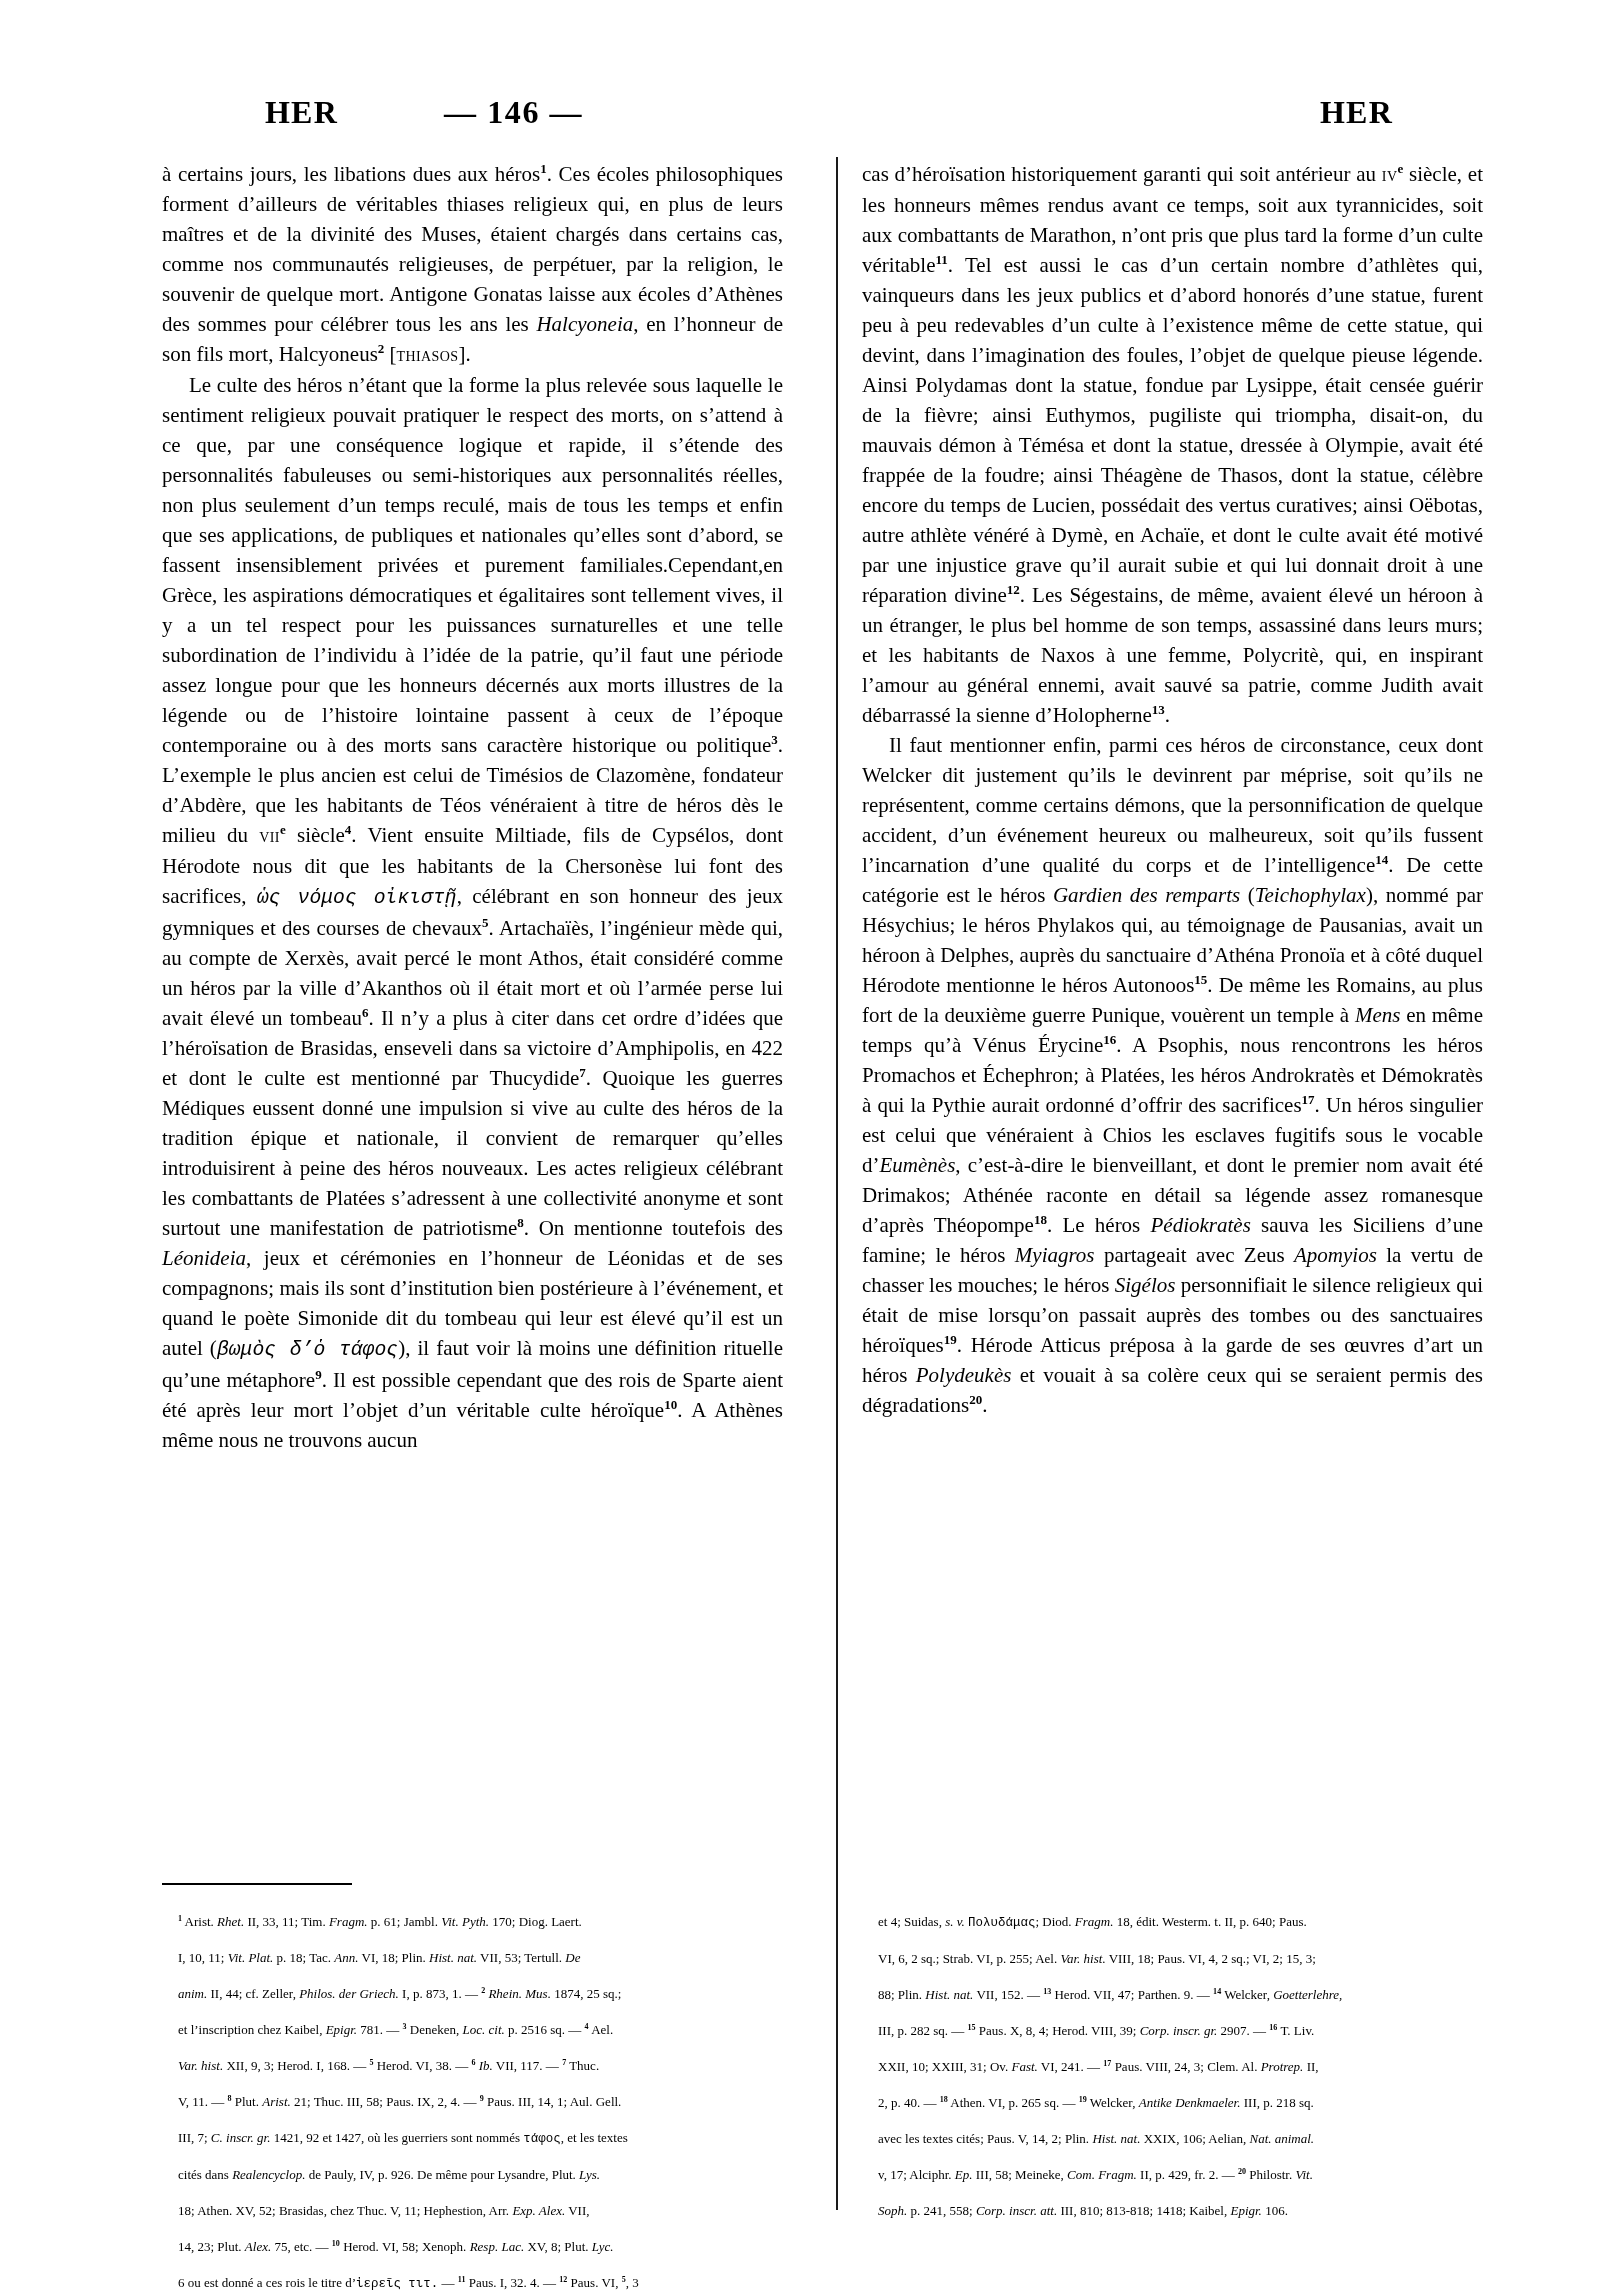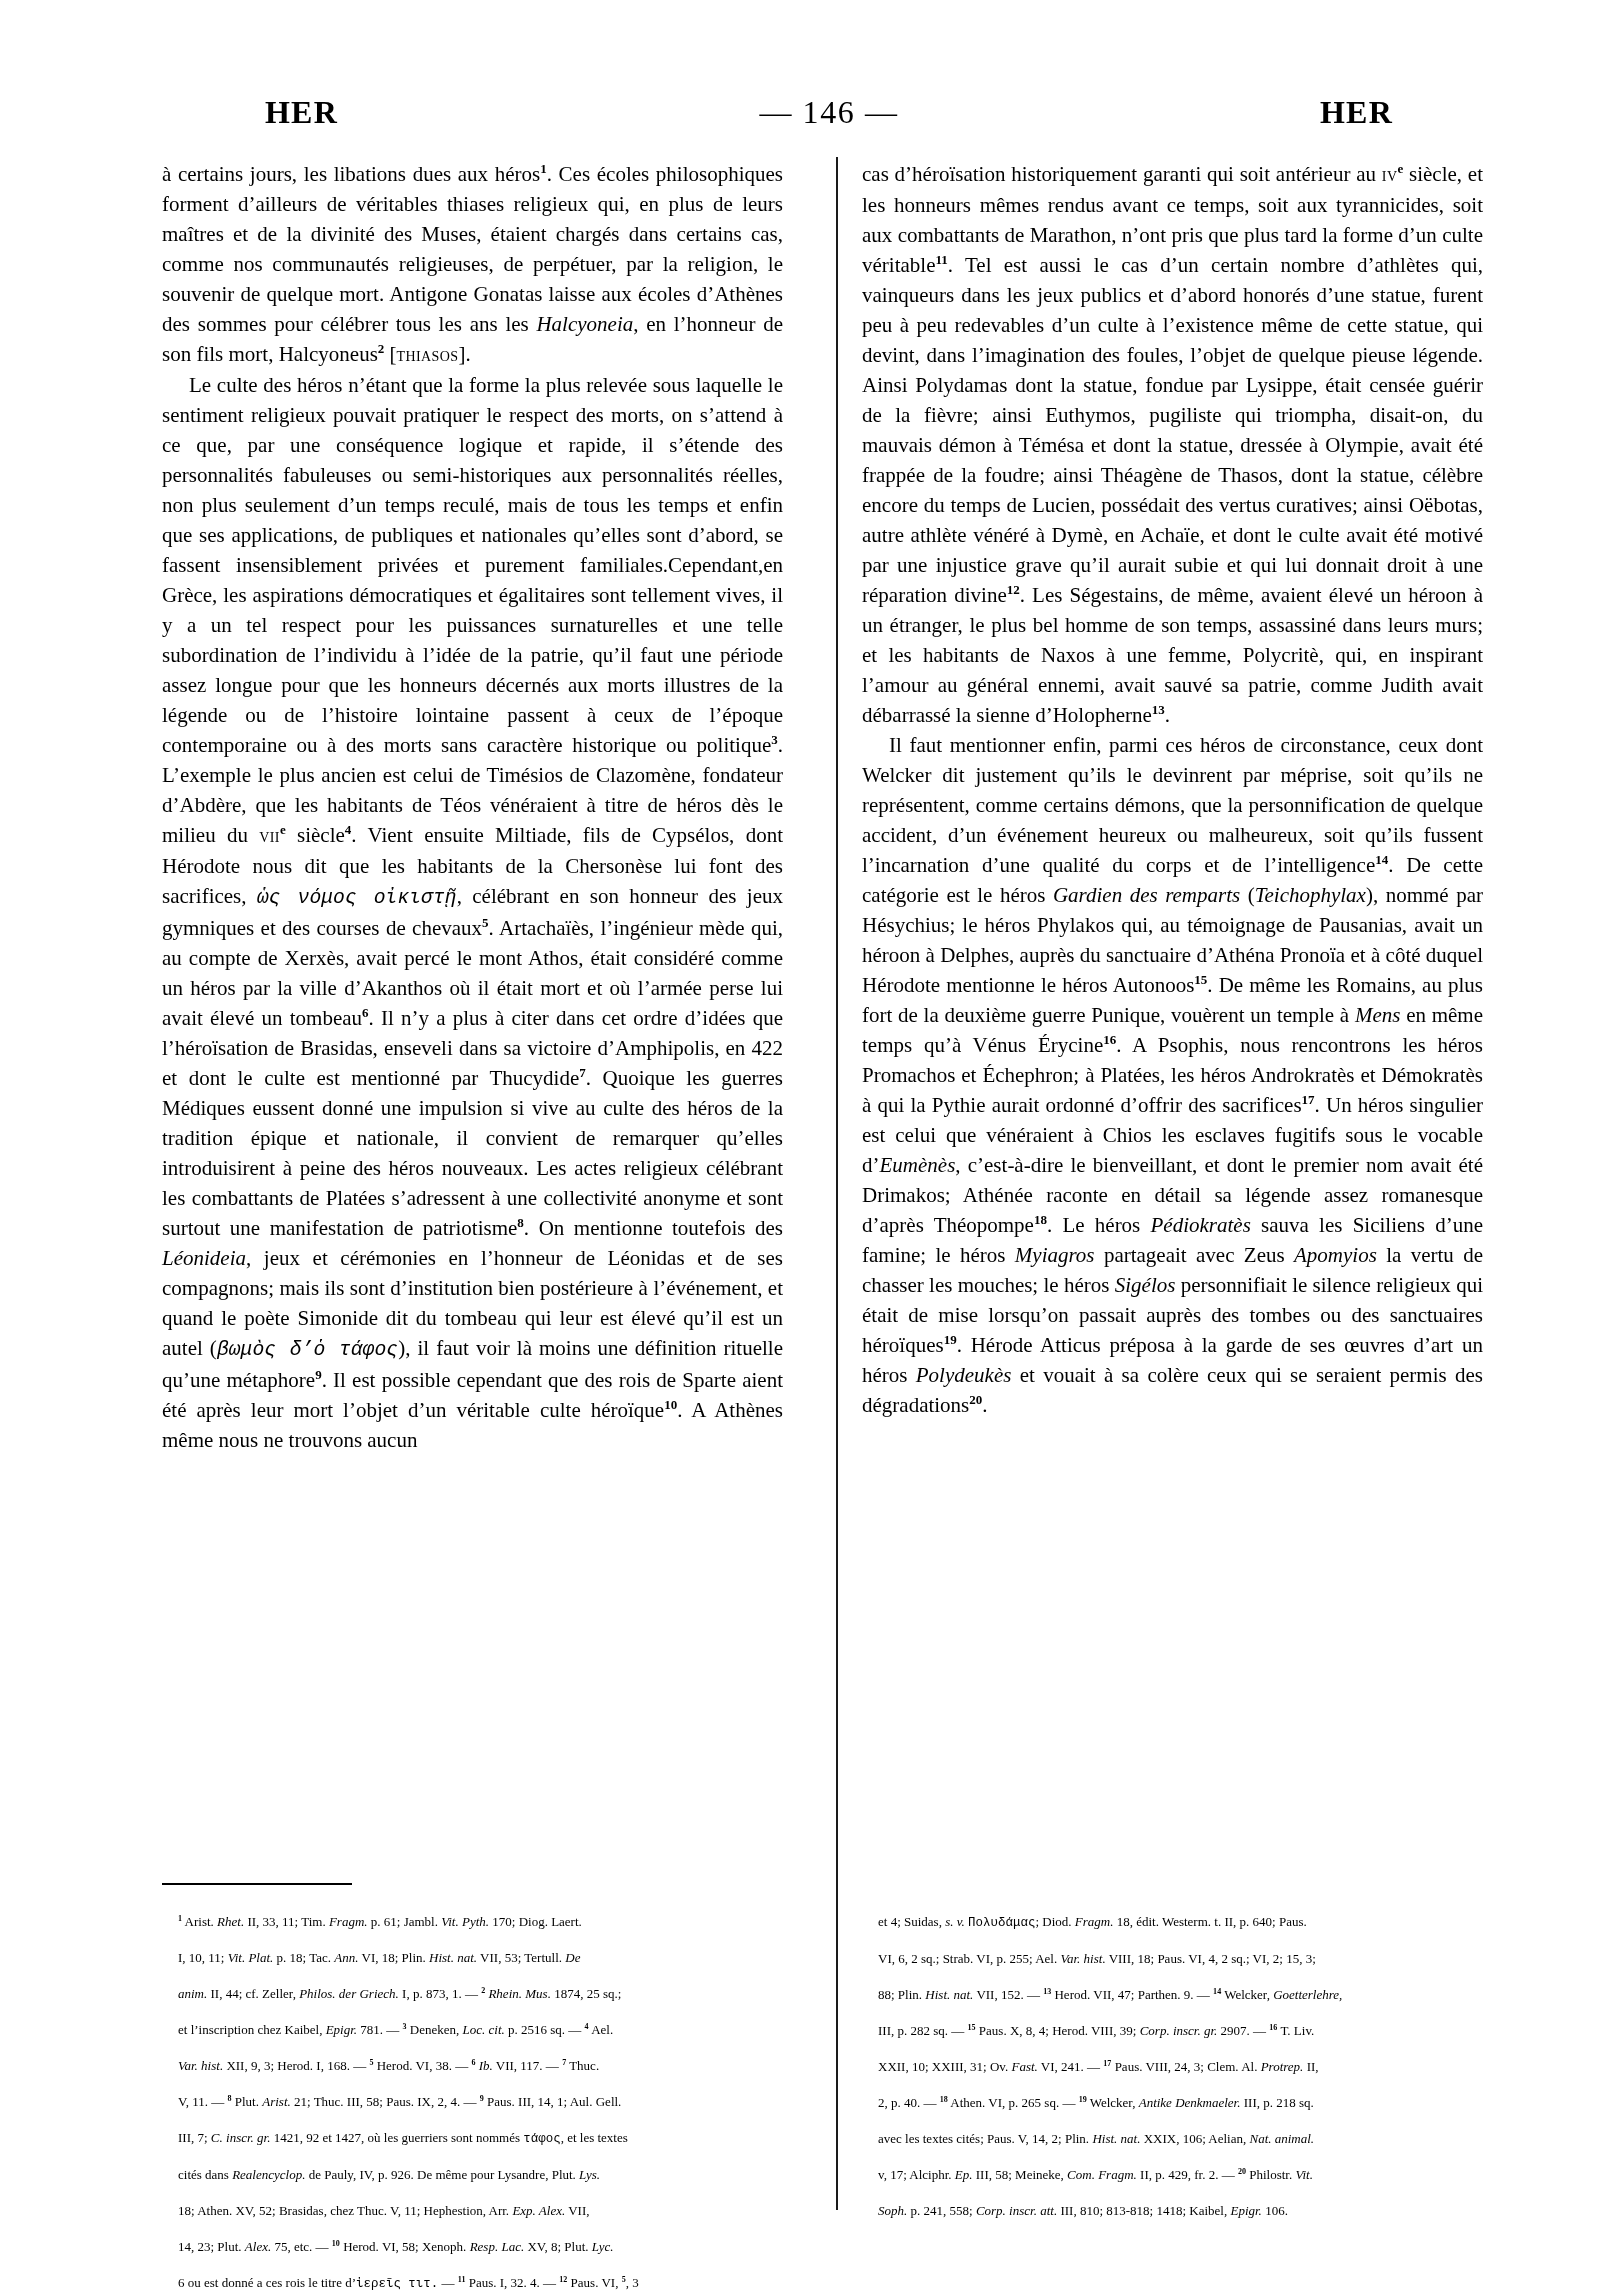--- a/index.html
+++ b/index.html
@@ -33,21 +33,21 @@
     height: 48px;
     display: flex;
     align-items: baseline;
     justify-content: space-between;
     font-family: "Liberation Serif", "DejaVu Serif", serif;
     font-size: 32px;
     font-weight: 700;
     letter-spacing: 1.2px;
   }
   .runhead .rh-left  { width: 285px; text-align: center; }
-  .runhead .rh-mid   { flex: 1;      text-align: center; font-weight: 400; letter-spacing: 1.6px; }
+  .runhead .rh-mid   { flex: 1;      text-align: left; font-weight: 700; letter-spacing: 1.6px; }
   .runhead .rh-right { width: 285px; text-align: center; }
 
   
   .col {
     position: absolute;
     top: 159px;
     width: 621px;
     font-size: 21px;
     line-height: 30px;
     text-align: justify;

